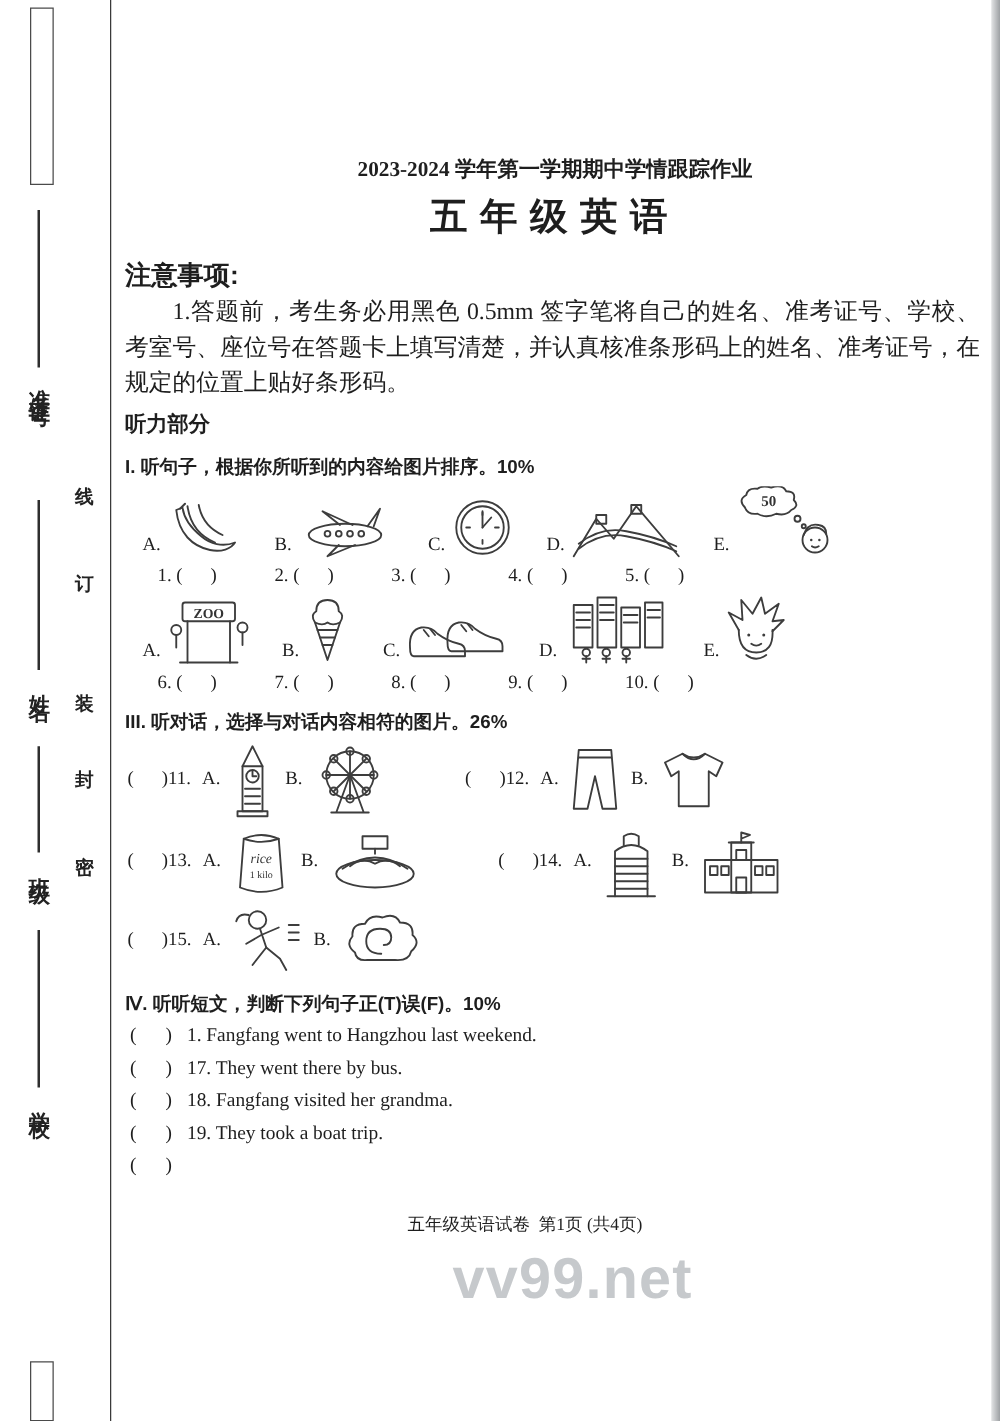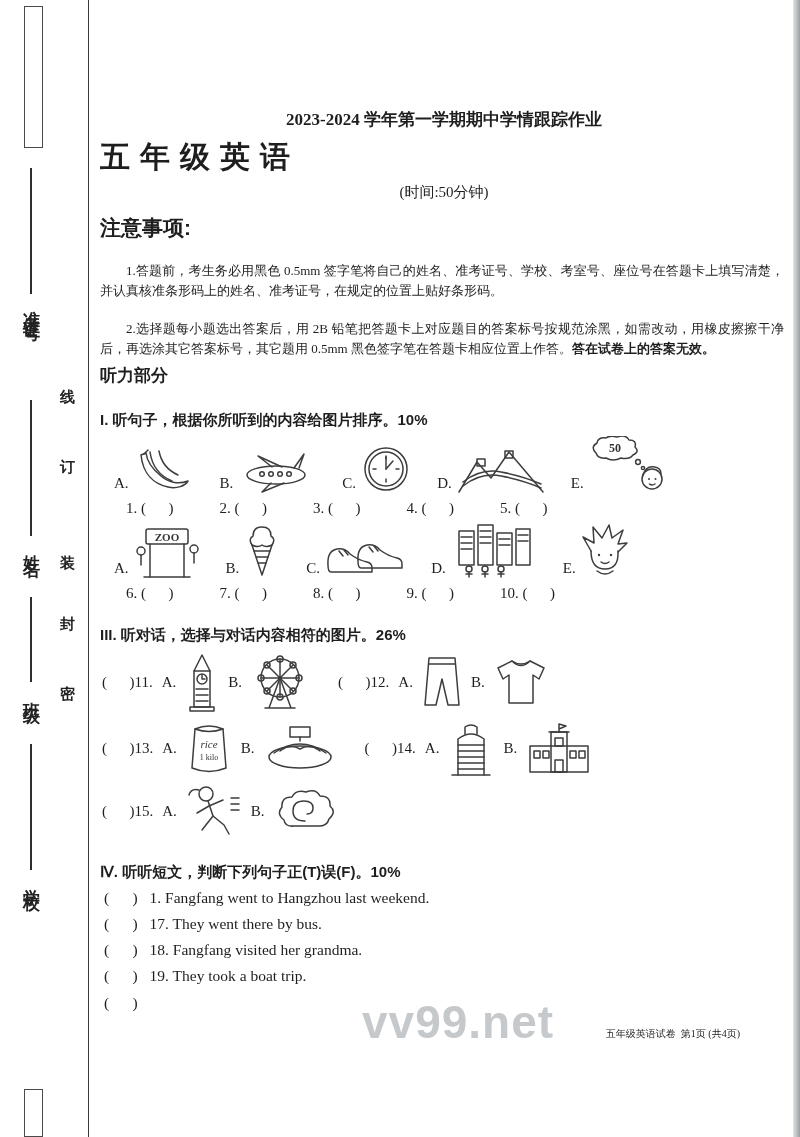--- a/index.html
+++ b/index.html
@@ -17,43 +17,43 @@
   .corner-box.bottom{top:1089px;height:48px}
   .fill-seg{position:absolute;left:30px;width:1.5px;background:#2e2e2e}
   .side-label{position:absolute;left:20px;writing-mode:vertical-rl;text-orientation:upright;
               font-family:"Liberation Sans",sans-serif;font-weight:700;font-size:17px;
               letter-spacing:5px;color:#222}
   .seal-vline{position:absolute;left:88px;top:0;width:1px;height:1137px;background:#3a3a3a}
   .seal-char{position:absolute;left:60px;font-family:"Liberation Sans",sans-serif;
              font-weight:700;font-size:15px;color:#222}
 
   
-  .main{position:absolute;left:100px;top:0;width:688px;padding-top:108px}
+  .main{position:absolute;left:100px;top:16px;width:688px;padding-top:108px}
   .course-line{text-align:center;font-size:17px;font-weight:700}
-  .paper-title{font-size:30px;font-weight:700;letter-spacing:10px;margin-top:6px;
+  .paper-title{text-align:center;font-size:30px;font-weight:700;letter-spacing:10px;margin-top:6px;
                font-family:"Liberation Sans",sans-serif}
   .time-note{text-align:center;font-size:15px;margin-top:5px}
   .notice-title{font-size:21px;font-weight:700;margin-top:12px;font-family:"Liberation Sans",sans-serif}
-  .notice-p{font-size:13px;line-height:1.5;text-indent:2em;text-align:justify;margin-top:19px;padding-right:4px}
+  .notice-p{font-size:19px;line-height:1.5;text-indent:2em;text-align:justify;margin-top:2px;padding-right:4px}
   .notice-p .em{font-weight:700;font-family:"Liberation Sans",sans-serif}
   .part-title{text-align:left;font-size:17px;font-weight:700;margin-top:6px;
               font-family:"Liberation Sans",sans-serif}
-  .sec-title{font-size:15px;font-weight:700;margin-top:24px;font-family:"Liberation Sans",sans-serif}
+  .sec-title{font-size:15px;font-weight:700;margin-top:13px;font-family:"Liberation Sans",sans-serif}
 
   .opt-row{display:flex;align-items:flex-end;gap:26px;margin:6px 0 2px 14px}
   .opt{display:flex;align-items:flex-end;gap:5px;font-size:15px}
   .opt-label{padding-bottom:2px}
   .blank-row{display:flex;gap:46px;margin:6px 0 0 26px;font-size:15px;white-space:pre}
 
-  .q3-row{display:flex;align-items:center;gap:29px;margin:6px 0 0 2px}
+  .q3-row{display:flex;align-items:center;gap:63px;margin:6px 0 0 2px}
   .q3-q{display:flex;align-items:center;gap:9px;font-size:15px;white-space:pre}
 
   .s4-item{display:flex;gap:12px;margin:6px 0 0 4px;font-size:15.5px;white-space:pre;line-height:1.3}
 
-  .footer{margin-top:14px;padding-right:48px;text-align:right;font-size:10px;white-space:pre}
+  .footer{margin-top:28px;padding-right:48px;text-align:center;font-size:14px;white-space:pre}
   .watermark{position:absolute;left:362px;top:995px;font-size:46px;font-weight:700;
              color:#c6c9cc;letter-spacing:1px;font-family:"Liberation Sans",sans-serif}
 
   
   .im{display:inline-block;line-height:0}
   .im svg{stroke:#3d3d3d;fill:none;stroke-width:1.5;stroke-linecap:round;stroke-linejoin:round}
   .im svg text{stroke:none;fill:#333;font-family:"Liberation Serif",serif}
   .im svg .dot{fill:#3d3d3d;stroke:none}
 </style>
 </head>
@@ -79,25 +79,23 @@
   <div class="seal-char" style="top:388px">线</div>
   <div class="seal-char" style="top:458px">订</div>
   <div class="seal-char" style="top:554px">装</div>
   <div class="seal-char" style="top:615px">封</div>
   <div class="seal-char" style="top:685px">密</div>
 
   <div class="main">
 
     <div class="course-line">2023-2024 学年第一学期期中学情跟踪作业</div>
     <div class="paper-title">五年级英语</div>
-    <div class="time-note">(时间:50分钟)</div>
 
     <div class="notice-title">注意事项:</div>
     <p class="notice-p">1.答题前，考生务必用黑色 0.5mm 签字笔将自己的姓名、准考证号、学校、考室号、座位号在答题卡上填写清楚，并认真核准条形码上的姓名、准考证号，在规定的位置上贴好条形码。</p>
-    <p class="notice-p"><span>2.选择题每小题选出答案后，用 2B 铅笔把答题卡上对应题目的答案标号按规范涂黑，如需改动，用橡皮擦擦干净后，再选涂其它答案标号，其它题用 0.5mm 黑色签字笔在答题卡相应位置上作答。</span><span class="em">答在试卷上的答案无效。</span></p>
 
     <div class="part-title">听力部分</div>
 
     <div class="sec-title">I. 听句子，根据你所听到的内容给图片排序。10%</div>
     <div class="opt-row">
       <div class="opt">
         <span class="opt-label">A.</span>
         <span class="im"><svg width="60" height="46" viewBox="0 0 60 46">
               <path d="M7 7 C9 26 20 36 34 39 C43 41 51 38 54 33 C44 37 34 34 27 28 C17 20 13 13 12 5 Z"></path>
               <path d="M16 4 C18 18 26 28 38 33"></path>

